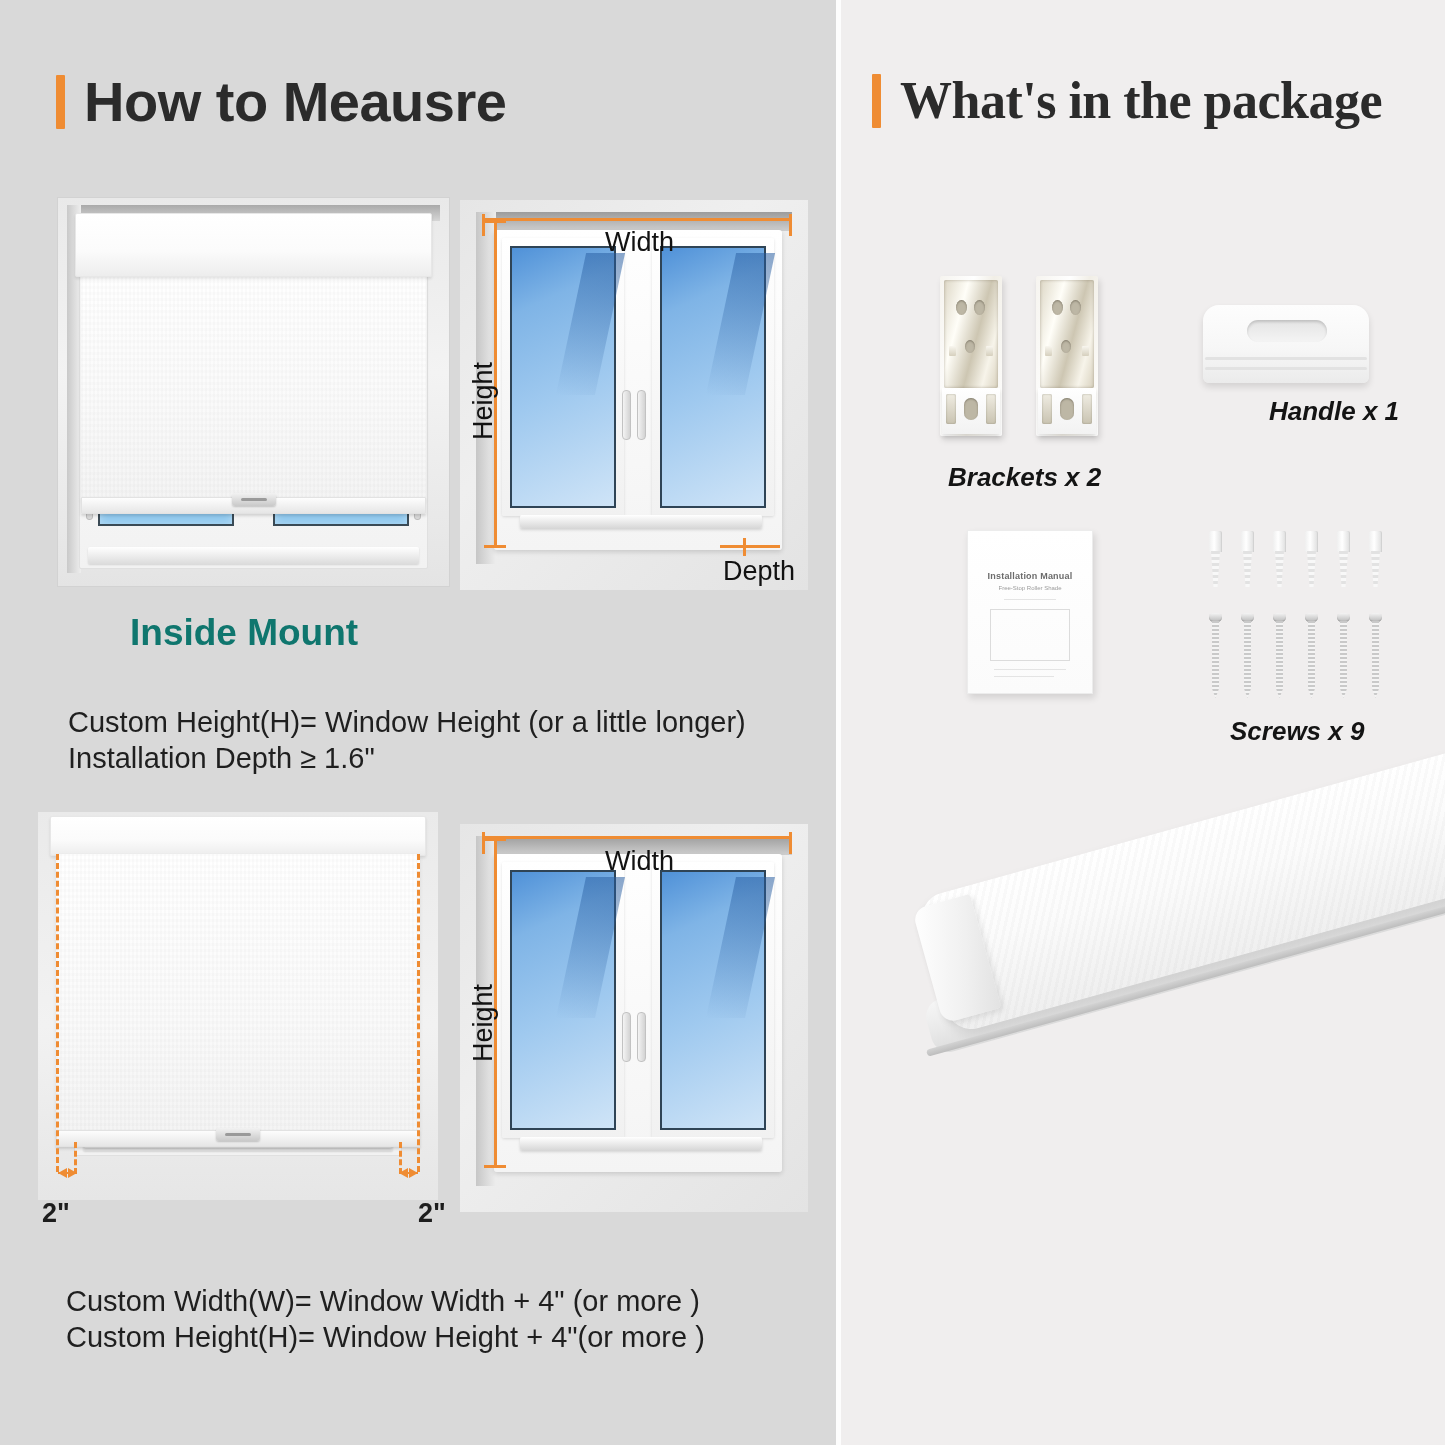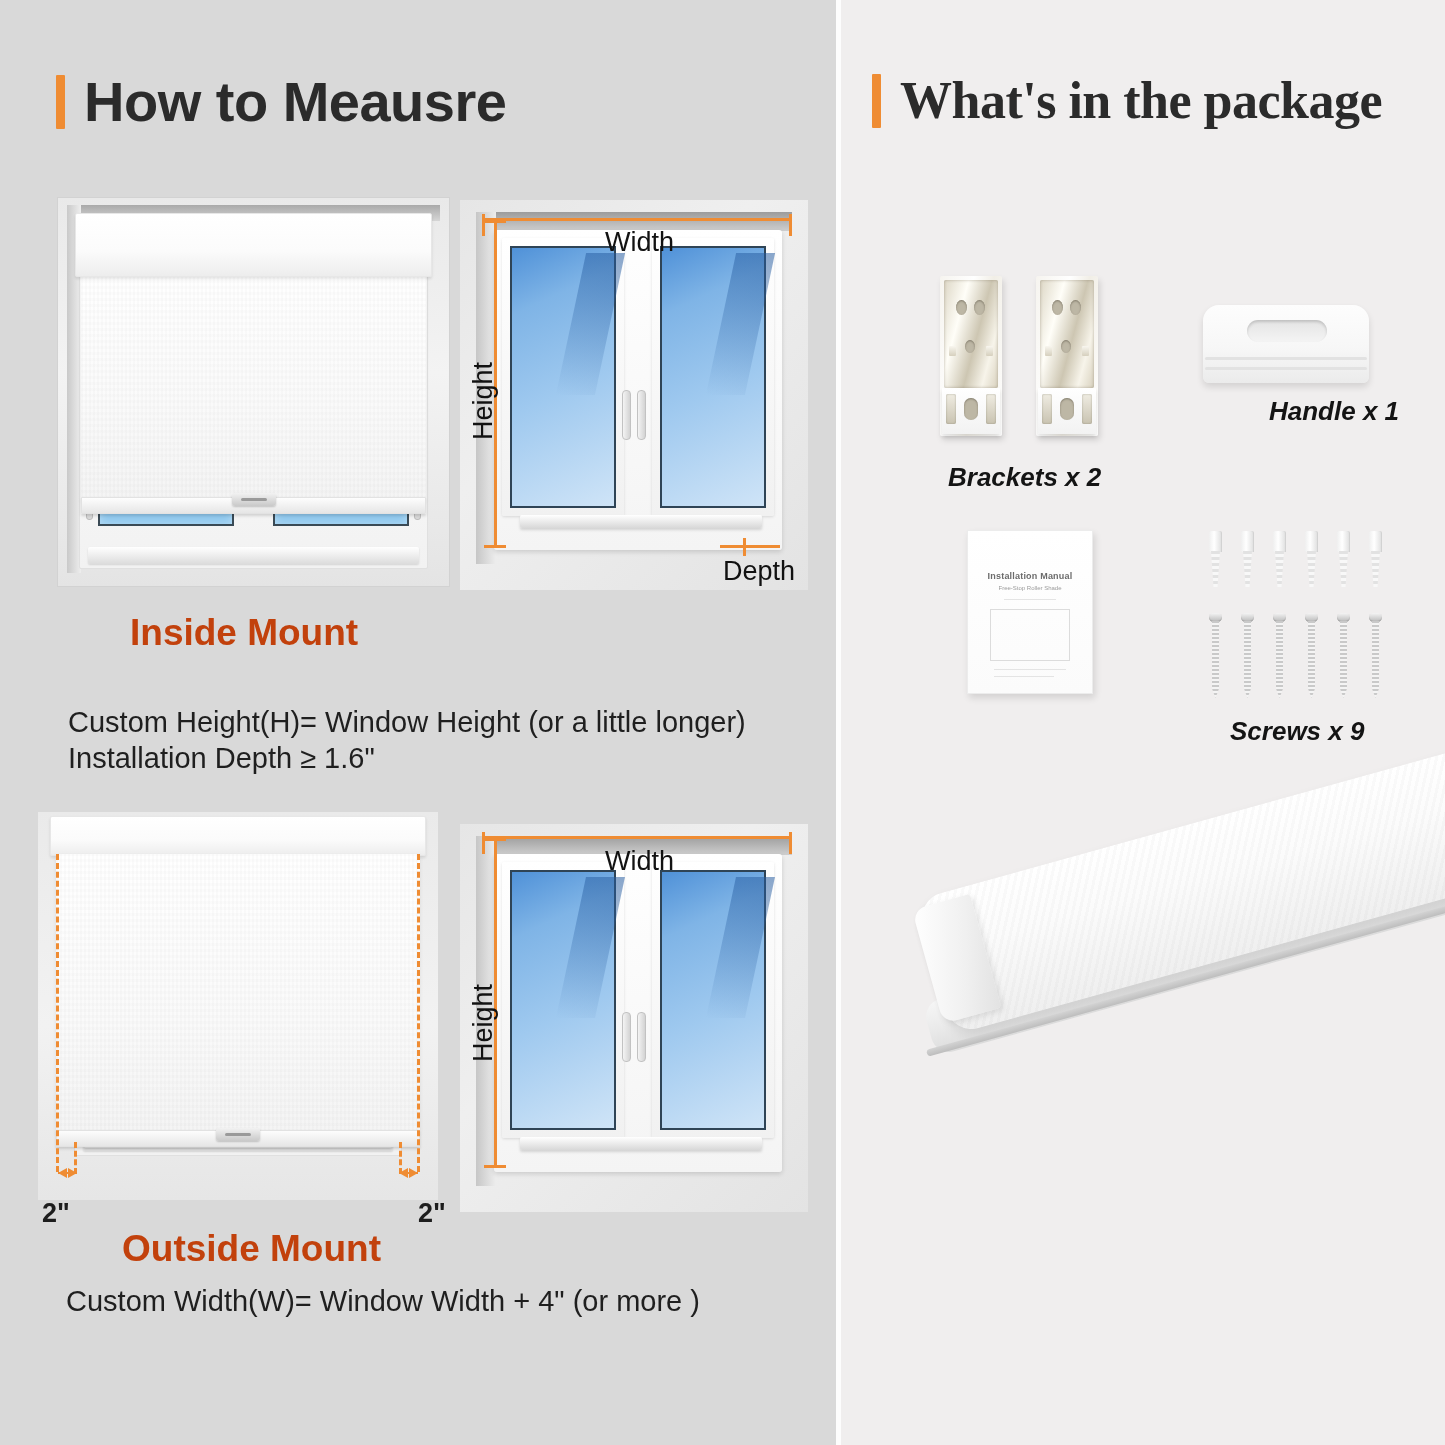--- a/index.html
+++ b/index.html
@@ -141,21 +141,21 @@
 
   .m-line-h{position:absolute;height:0;border-top:3px solid #ef8c33;}
   .m-line-v{position:absolute;width:0;border-left:3px solid #ef8c33;}
   .m-tick{position:absolute;background:#ef8c33;}
 
   .m-label{position:absolute;font-size:27px;color:#121212;white-space:nowrap;}
   .m-label.vertical{transform:rotate(-90deg);transform-origin:left top;}
 
   
   .mount-title{
-    position:absolute;font-size:37px;font-weight:bold;color:#c2410c;white-space:nowrap;
+    position:absolute;font-size:37px;font-weight:bold;color:#0f766e;white-space:nowrap;
   }
   .body-line{
     position:absolute;font-size:29px;color:#1f1f1f;white-space:nowrap;
   }
 
   
   .pkg-label{
     position:absolute;font-size:26px;font-weight:bold;font-style:italic;
     color:#141414;white-space:nowrap;
   }
@@ -379,22 +379,22 @@
     <div class="m-tick" style="left:22px;top:8px;width:3px;height:22px;"></div>
     <div class="m-tick" style="left:329px;top:8px;width:3px;height:22px;"></div>
     <div class="m-line-v" style="left:34px;top:14px;height:330px;"></div>
     <div class="m-tick" style="left:24px;top:14px;width:22px;height:3px;"></div>
     <div class="m-tick" style="left:24px;top:341px;width:22px;height:3px;"></div>
 
     <div class="m-label" style="left:145px;top:22px;">Width</div>
     <div class="m-label vertical" style="left:8px;top:238px;">Height</div>
   </div>
 
-  <div class="mount-title" style="left:122px;top:1228px;">Outside Mount</div>
   <div class="body-line" style="left:66px;top:1285px;">Custom Width(W)= Window Width + 4" (or more )</div>
+  <div class="body-line" style="left:66px;top:1321px;">Custom Height(H)= Window Height + 4"(or more )</div>
 
   <div class="heading" id="heading-right">
     <div class="bar"></div>
     <div class="htxt">What's in the package</div>
   </div>
 
   <div class="bracket" style="left:940px;top:276px;">
     <div class="br-metal">
       <div class="br-hole" style="left:12px;top:20px;width:11px;height:15px;"></div>
       <div class="br-hole" style="left:30px;top:20px;width:11px;height:15px;"></div>

